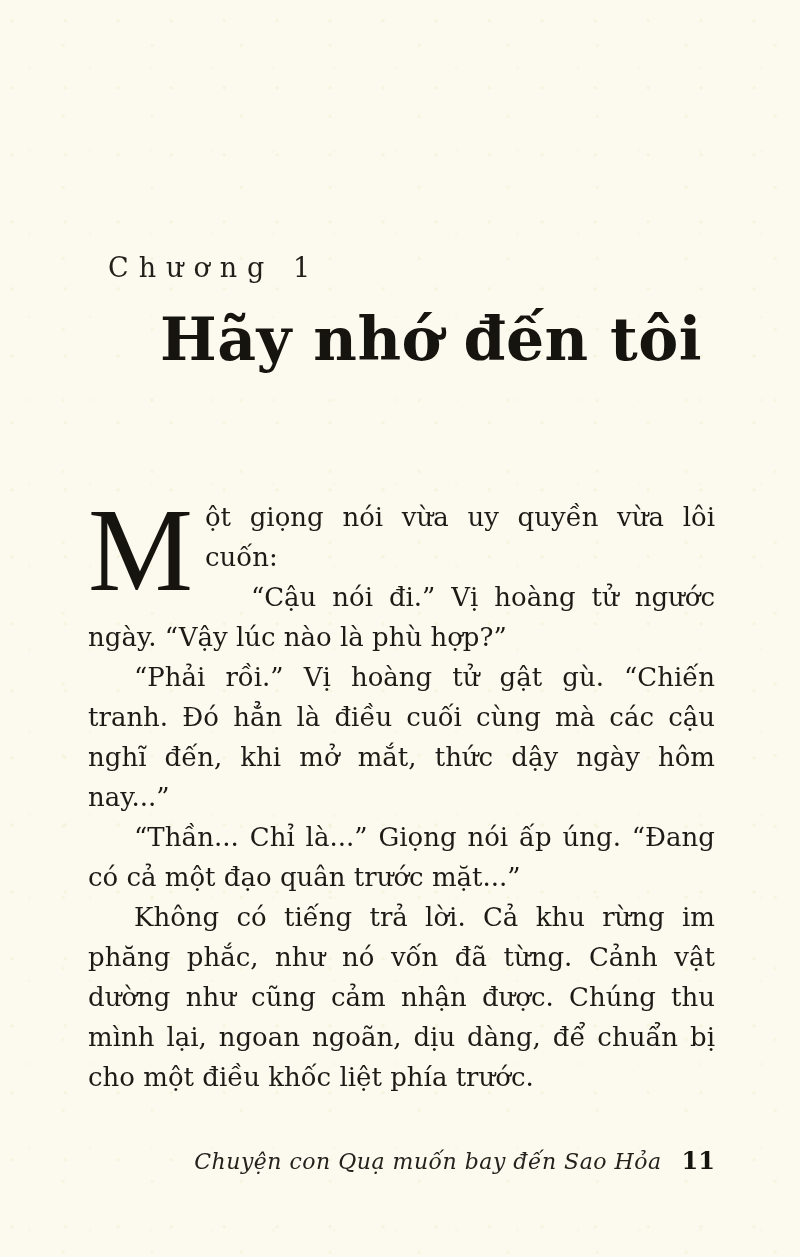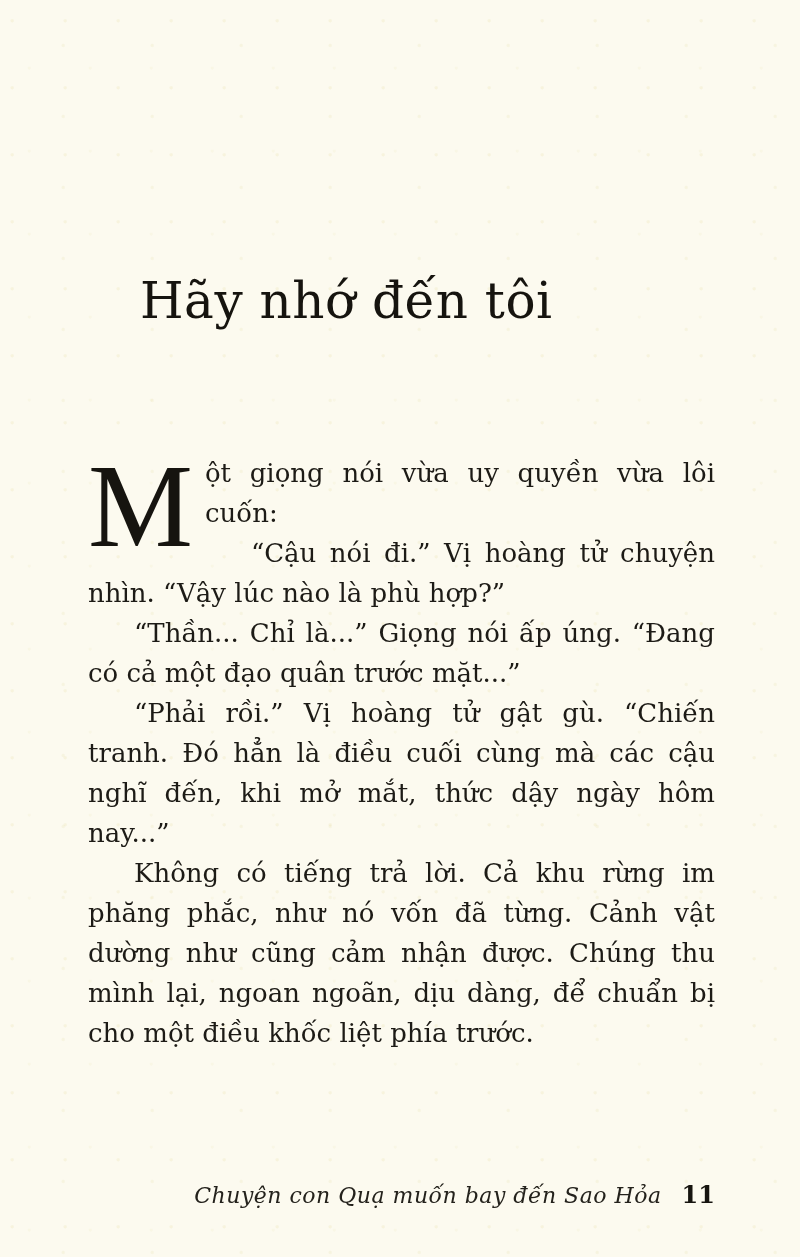--- a/index.html
+++ b/index.html
@@ -27,23 +27,23 @@
   }
   .chapter-label {
     margin: 0 0 0 20px;
     font-size: 27px;
     font-weight: normal;
     letter-spacing: 10px;
     line-height: 1.2;
     color: #211f19;
   }
   .chapter-title {
-    margin: 18px 0 0 52px;
-    font-size: 50px;
-    font-weight: normal;
+    margin: 18px 0 0 72px;
+    font-size: 60px;
+    font-weight: bold;
     line-height: 1.25;
     letter-spacing: 0.5px;
     color: #16140f;
   }
   .body-text {
     margin-top: 120px;
     font-size: 26px;
     line-height: 40px;
     text-align: justify;
     color: #1d1b16;
@@ -61,21 +61,21 @@
     float: left;
     font-family: "Liberation Serif", "DejaVu Serif", serif;
     font-size: 118px;
     line-height: 96px;
     padding: 6px 12px 0 0;
     font-weight: normal;
     color: #16140f;
   }
   .footer {
     position: absolute;
-    top: 1180px;
+    top: 1146px;
     left: 0;
     right: 85px;
     text-align: right;
     white-space: nowrap;
   }
   .running-title {
     font-style: italic;
     font-size: 22px;
     letter-spacing: 0.5px;
     color: #24221c;
@@ -87,26 +87,27 @@
     font-weight: bold;
     font-size: 24px;
     color: #16140f;
   }
 </style>
 </head>
 <body>
 
 <div class="page">
   <div class="content">
+    <h2 class="chapter-label">Chương 1</h2>
     <h1 class="chapter-title">Hãy nhớ đến tôi</h1>
     <div class="body-text">
         <p><span class="dropcap">M</span>ột giọng nói vừa uy quyền vừa lôi cuốn:</p>
-        <p class="indent">“Cậu nói đi.” Vị hoàng tử chuyện nhìn. “Vậy lúc nào là phù hợp?”</p>
+        <p class="indent">“Cậu nói đi.” Vị hoàng tử ngước ngày. “Vậy lúc nào là phù hợp?”</p>
+        <p class="indent">“Phải rồi.” Vị hoàng tử gật gù. “Chiến tranh. Đó hẳn là điều cuối cùng mà các cậu nghĩ đến, khi mở mắt, thức dậy ngày hôm nay...”</p>
         <p class="indent">“Thần... Chỉ là...” Giọng nói ấp úng. “Đang có cả một đạo quân trước mặt...”</p>
-        <p class="indent">“Phải rồi.” Vị hoàng tử gật gù. “Chiến tranh. Đó hẳn là điều cuối cùng mà các cậu nghĩ đến, khi mở mắt, thức dậy ngày hôm nay...”</p>
         <p class="indent">Không có tiếng trả lời. Cả khu rừng im phăng phắc, như nó vốn đã từng. Cảnh vật dường như cũng cảm nhận được. Chúng thu mình lại, ngoan ngoãn, dịu dàng, để chuẩn bị cho một điều khốc liệt phía trước.</p>
       </div>
   </div>
 
   <div class="footer">
     <span class="running-title">Chuyện con Quạ muốn bay đến Sao Hỏa</span><span class="page-number">11</span>
   </div>
 </div>
 
 </body></html>

